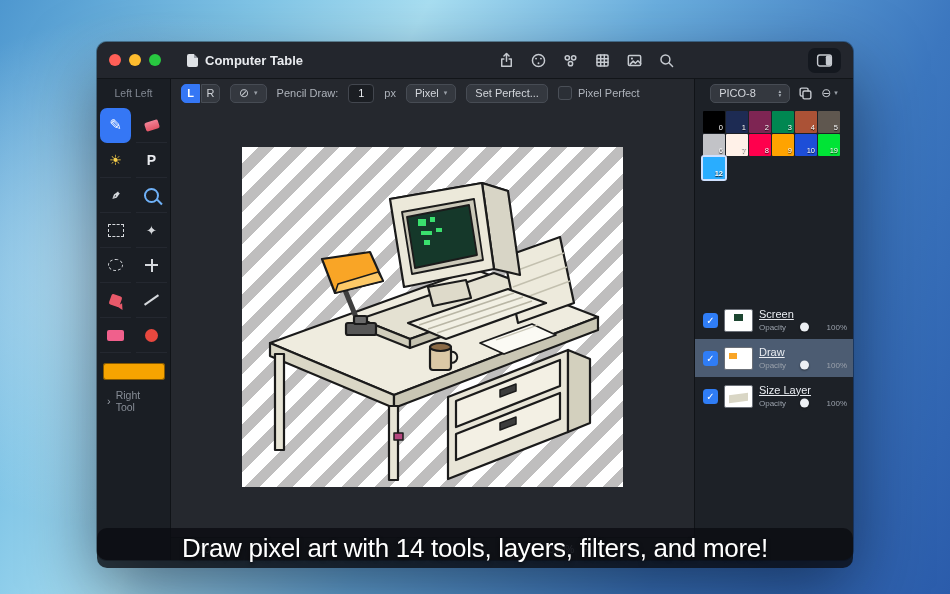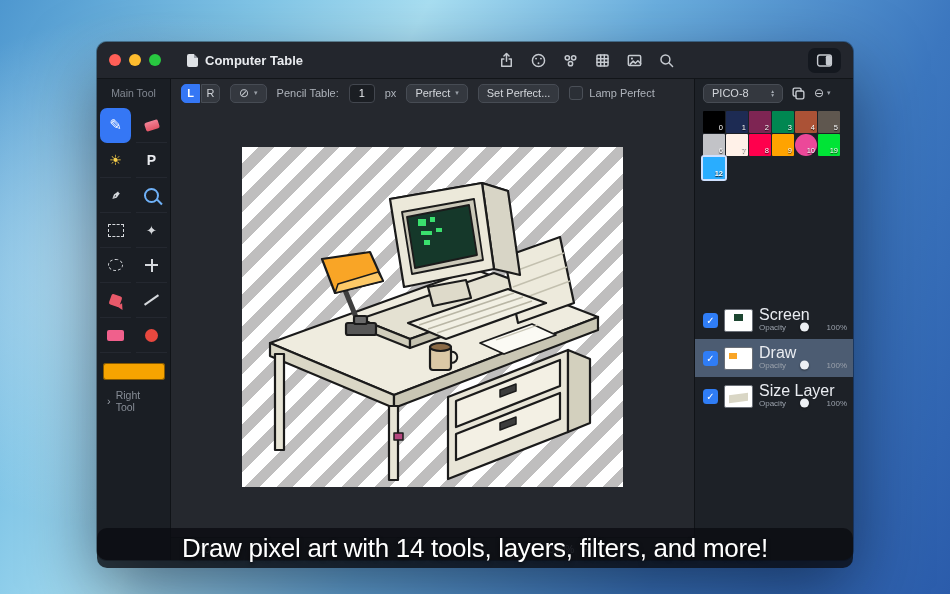--- a/index.html
+++ b/index.html
@@ -30,21 +30,21 @@
   
   .content{flex:1;display:flex;min-height:0;}
   .col-left{width:73px;flex:0 0 auto;background:#1a1e24;border-right:1px solid #101317;
     display:flex;flex-direction:column;}
   .col-center{flex:1;background:#25282e;display:flex;flex-direction:column;min-width:0;}
   .col-right{width:158px;flex:0 0 auto;background:#1d2127;border-left:1px solid #101317;
     display:flex;flex-direction:column;}
   .col-head{height:28px;flex:0 0 auto;display:flex;align-items:center;}
   .left-head{justify-content:center;color:#828892;font-size:10.5px;}
   .center-head{padding:0 10px;gap:10px;}
-  .right-head{padding:0 8px;gap:6px;}
+  .right-head{padding:0 8px;gap:6px;justify-content:center;}
   
   .seg{display:flex;}
   .sg{width:19px;height:19px;display:flex;align-items:center;justify-content:center;font-size:11px;
     background:#34383f;color:#cdd1d6;border:1px solid #474c54;box-sizing:border-box;}
   .sg.l{border-radius:5px 0 0 5px;background:#3577f5;border-color:#3577f5;color:#fff;font-weight:bold;}
   .sg.r{border-radius:0 5px 5px 0;margin-left:1px;}
   .btn{height:19px;background:#34383f;border:1px solid #474c54;border-radius:5px;color:#d3d6db;
     font-size:11px;display:inline-flex;align-items:center;padding:0 8px;gap:5px;box-sizing:border-box;}
   .chev{font-size:7px;color:#9aa0a8;}
   .bigglyph{font-size:12px;color:#c6cad0;line-height:12px;}
@@ -103,21 +103,21 @@
   .layer-row.selected{background:#4c5c72;}
   .lcheck{width:15px;height:15px;background:#2f7df6;border-radius:3.5px;color:#fff;font-size:10px;
     display:flex;align-items:center;justify-content:center;flex:0 0 auto;}
   .lthumb{width:27px;height:21px;background:#fff;border:1px solid #6b7078;border-radius:2px;
     position:relative;flex:0 0 auto;overflow:hidden;}
   .lthumb::after{content:"";position:absolute;}
   .th-0::after{width:9px;height:7px;background:#1d4631;left:9px;top:4px;}
   .th-1::after{width:8px;height:6px;background:#f9a526;left:4px;top:5px;}
   .th-2::after{width:19px;height:8px;background:#d9d6c5;left:4px;top:8px;transform:skewY(-8deg);}
   .lmeta{display:flex;flex-direction:column;gap:3px;flex:1;min-width:0;}
-  .lname{color:#e9ecf1;font-size:16px;line-height:11px;}
+  .lname{color:#e9ecf1;font-size:11px;line-height:11px;text-decoration:underline;}
   .lrow2{display:flex;align-items:center;gap:20px;}
   .olabel,.oval{color:#9aa1ab;font-size:8px;}
   .oslider{width:54px;height:3px;background:#626b78;border-radius:2px;position:relative;}
   .ofill{position:absolute;left:0;top:0;height:100%;width:100%;background:#3b82f7;border-radius:2px;}
   .othumb{position:absolute;right:-2px;top:50%;transform:translateY(-50%);width:9px;height:9px;
     background:#eceff3;border-radius:50%;box-shadow:0 1px 2px rgba(0,0,0,.45);}
   
   .caption{position:absolute;left:97px;top:528px;width:756px;height:40px;border-radius:10px;
     background:rgba(10,12,17,.78);display:flex;align-items:center;justify-content:center;z-index:5;}
   .caption span{color:#fff;font-size:26px;font-weight:normal;letter-spacing:-.3px;
@@ -188,21 +188,21 @@
           <rect x="1.6" y="3" width="13.8" height="11" rx="2.2"></rect>
           <rect x="9.8" y="3.4" width="5.2" height="10.2" rx="1.8" fill="#c6cad0" stroke="none"></rect>
           </svg>
       </span>
     </div>
 
     <div class="content">
 
       <div class="col-left">
         <div class="col-head left-head">
-          <span>Main Tool</span>
+          <span>Left Left</span>
         </div>
         <div class="tools-grid">
             <div class="tool active">
               <span class="ti ticon-pencil">✎</span>
             </div>
             <div class="tool">
               <span class="ti ticon-eraser"></span>
             </div>
             <div class="tool">
               <span class="ti ticon-lighten">☀</span>
@@ -251,33 +251,33 @@
       <div class="col-center">
         <div class="col-head center-head">
           <span class="seg">
             <span class="sg l">L</span>
             <span class="sg r">R</span>
           </span>
           <span class="btn">
             <span class="bigglyph">⊘</span>
             <span class="chev">▾</span>
           </span>
-          <span class="lbl">Pencil Table:</span>
+          <span class="lbl">Pencil Draw:</span>
           <input class="numfield" readonly="" value="1" style="">
           <span class="lbl">px</span>
           <span class="btn">
-            <span>Perfect</span>
+            <span>Pixel</span>
             <span class="chev">▾</span>
           </span>
           <span class="btn">
             <span>Set Perfect...</span>
           </span>
           <span class="ck-group">
             <span class="checkbox"></span>
-            <span class="lbl">Lamp Perfect</span>
+            <span class="lbl">Pixel Perfect</span>
           </span>
         </div>
 
         <div class="canvas-wrap">
           <div class="canvas">
             <svg viewBox="0 0 381 340" width="381" height="340">
               <g stroke="#1b1b1b" stroke-width="2.2" stroke-linejoin="round">
 
                 <polygon points="28,196 232,122 356,170 152,248" fill="#efecdf"></polygon>
                 <polygon points="28,196 152,248 152,261 28,209" fill="#dad7c6"></polygon>
@@ -394,21 +394,21 @@
             </div>
             <div class="swatch" style="background: rgb(255, 241, 232);">
               <span class="swnum">7</span>
             </div>
             <div class="swatch" style="background: rgb(255, 0, 77);">
               <span class="swnum">8</span>
             </div>
             <div class="swatch" style="background: rgb(255, 163, 0);">
               <span class="swnum">9</span>
             </div>
-            <div class="swatch" style="background: #ec4899; border-radius: 11px;">
+            <div class="swatch" style="background: #1d4ed8;">
               <span class="swnum">10</span>
             </div>
             <div class="swatch" style="background: rgb(0, 228, 54);">
               <span class="swnum">19</span>
             </div>
             <div class="swatch selected" style="background: rgb(41, 173, 255);">
               <span class="swnum">12</span>
             </div>
           </div>
         <div class="layers">

